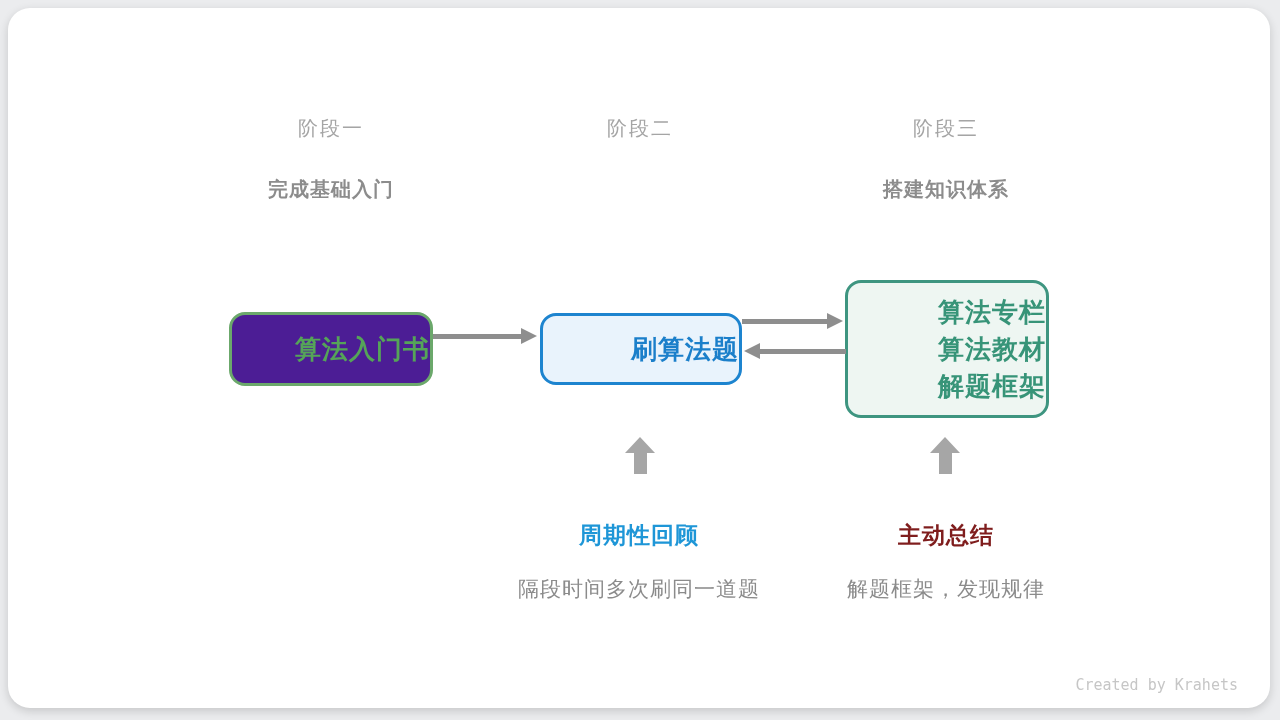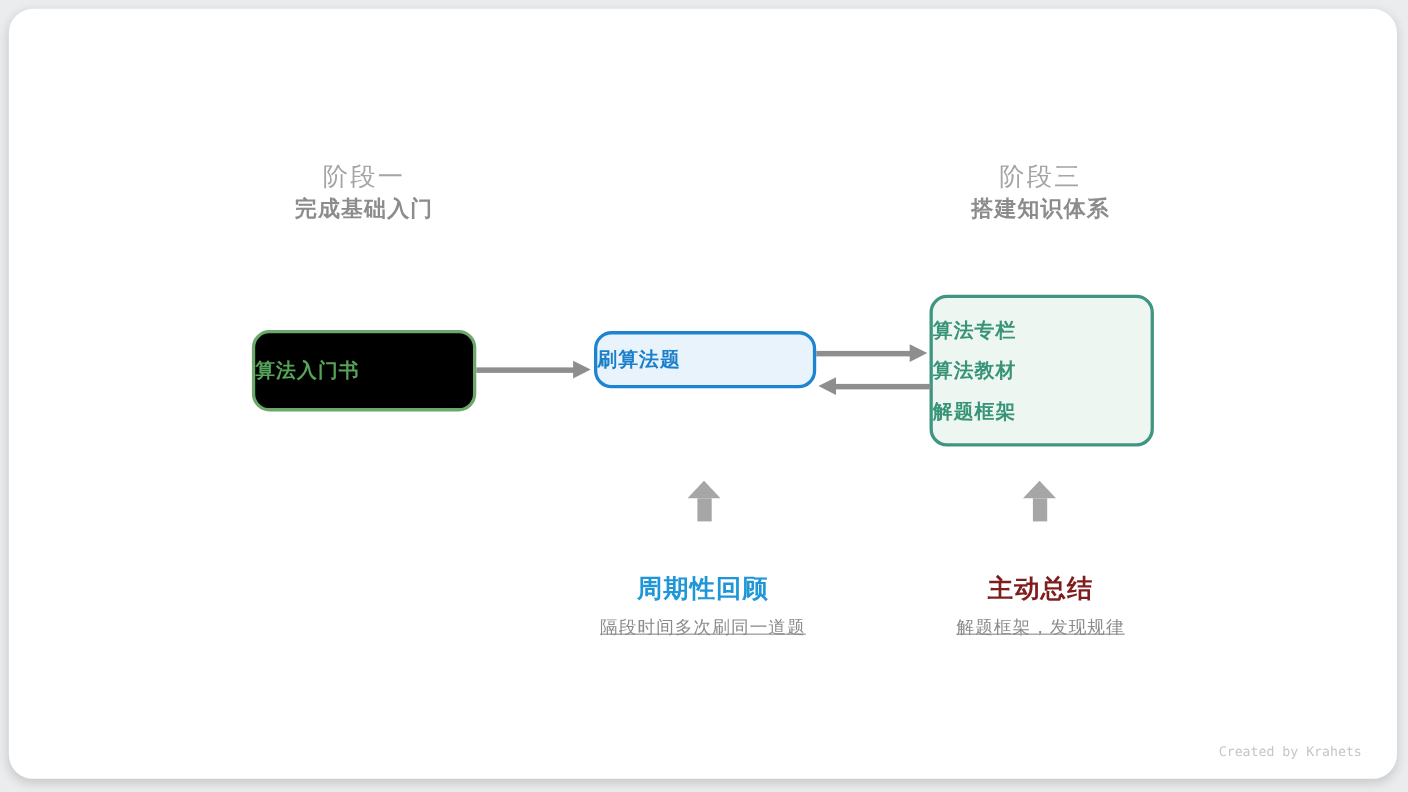--- a/index.html
+++ b/index.html
@@ -12,37 +12,37 @@
   }
   .card{
     position:absolute;
     left:8px;top:8px;width:1262px;height:700px;
     background:#ffffff;
     border-radius:22px;
     box-shadow:0 3px 10px rgba(0,0,0,0.16);
   }
   
   .stage-label{
-    position:absolute;width:320px;top:145px;
-    text-align:center;font-size:23px;color:#a5a5a5;letter-spacing:2px;
+    position:absolute;width:320px;top:115px;
+    text-align:center;font-size:20px;color:#a5a5a5;letter-spacing:2px;
   }
   .stage-sub{
     position:absolute;width:320px;top:176px;
     text-align:center;font-size:20px;font-weight:bold;color:#8c8c8c;letter-spacing:1px;
   }
   .col1{left:171px}.col2{left:480px}.col3{left:786px}
   
   .node{
     position:absolute;box-sizing:border-box;
     border-radius:16px;border:3px solid;
-    display:flex;align-items:center;justify-content:flex-start;
-    font-weight:bold;font-size:18px;letter-spacing:1px;text-align:center;
+    display:flex;align-items:center;justify-content:flex-end;
+    font-weight:bold;font-size:26px;letter-spacing:1px;text-align:center;margin-top:12px;
   }
-  .node-green{left:229px;top:300px;width:204px;height:74px;border-color:#6ba86b;background:#000000;color:#55a458;}
-  .node-blue{left:540px;top:301px;width:202px;height:52px;border-color:#1d84cf;background:#e9f3fc;color:#1b7fca;}
+  .node-green{left:229px;top:300px;width:204px;height:74px;border-color:#6ba86b;background:#4c1d95;color:#55a458;}
+  .node-blue{left:540px;top:301px;width:202px;height:72px;border-color:#1d84cf;background:#e9f3fc;color:#1b7fca;}
   .node-teal{left:845px;top:268px;width:204px;height:138px;border-color:#3e9580;background:#eef6f2;color:#379478;line-height:37px;}
   .node-teal .line{display:block;}
   
   .arrow-line{position:absolute;height:5px;background:#8e8e8e;}
   .arrow-head-right{position:absolute;width:0;height:0;
     border-top:8px solid transparent;border-bottom:8px solid transparent;
     border-left:16px solid #8e8e8e;}
   .arrow-head-left{position:absolute;width:0;height:0;
     border-top:8px solid transparent;border-bottom:8px solid transparent;
     border-right:16px solid #8e8e8e;}
@@ -50,40 +50,41 @@
   .up-arrow{position:absolute;width:30px;top:437px;}
   .up-head{width:0;height:0;margin:0 auto;
     border-left:15px solid transparent;border-right:15px solid transparent;
     border-bottom:16px solid #a6a6a6;}
   .up-stem{width:13px;height:21px;background:#a6a6a6;margin:0 auto;}
   
   .ann-title{position:absolute;width:320px;top:520px;text-align:center;
     font-size:23px;font-weight:bold;letter-spacing:1px;}
   .ann-title-blue{color:#1e96d7;}
   .ann-title-teal{color:#7f1d1d;}
-  .ann-desc{position:absolute;width:360px;top:557px;text-align:center;
-    font-size:16px;color:#8b8b8b;line-height:28px;letter-spacing:1px;text-decoration:underline;}
+  .ann-desc{position:absolute;width:360px;top:575px;text-align:center;
+    font-size:21px;color:#8b8b8b;line-height:28px;letter-spacing:1px;}
   .ann-desc .line{display:block;}
   .desc-col2{left:459px}.desc-col3{left:766px}
   .title-col2{left:479px}.title-col3{left:786px}
   
   .credit{
     position:absolute;right:42px;top:676px;
     font-family:"DejaVu Sans Mono","Liberation Mono",monospace;
-    font-size:12px;color:#c6c6c6;
+    font-size:15px;color:#c6c6c6;
   }
 </style>
 </head>
 <body>
 
 <div class="canvas">
   <div class="card"></div>
 
   <div class="stage-label col1">阶段一</div>
   <div class="stage-sub col1">完成基础入门</div>
+  <div class="stage-label col2">阶段二</div>
   <div class="stage-label col3">阶段三</div>
   <div class="stage-sub col3">搭建知识体系</div>
 
   <div class="node node-green">
     <span>算法入门书</span>
   </div>
   <div class="node node-blue">
     <span>刷算法题</span>
   </div>
   <div class="node node-teal">

